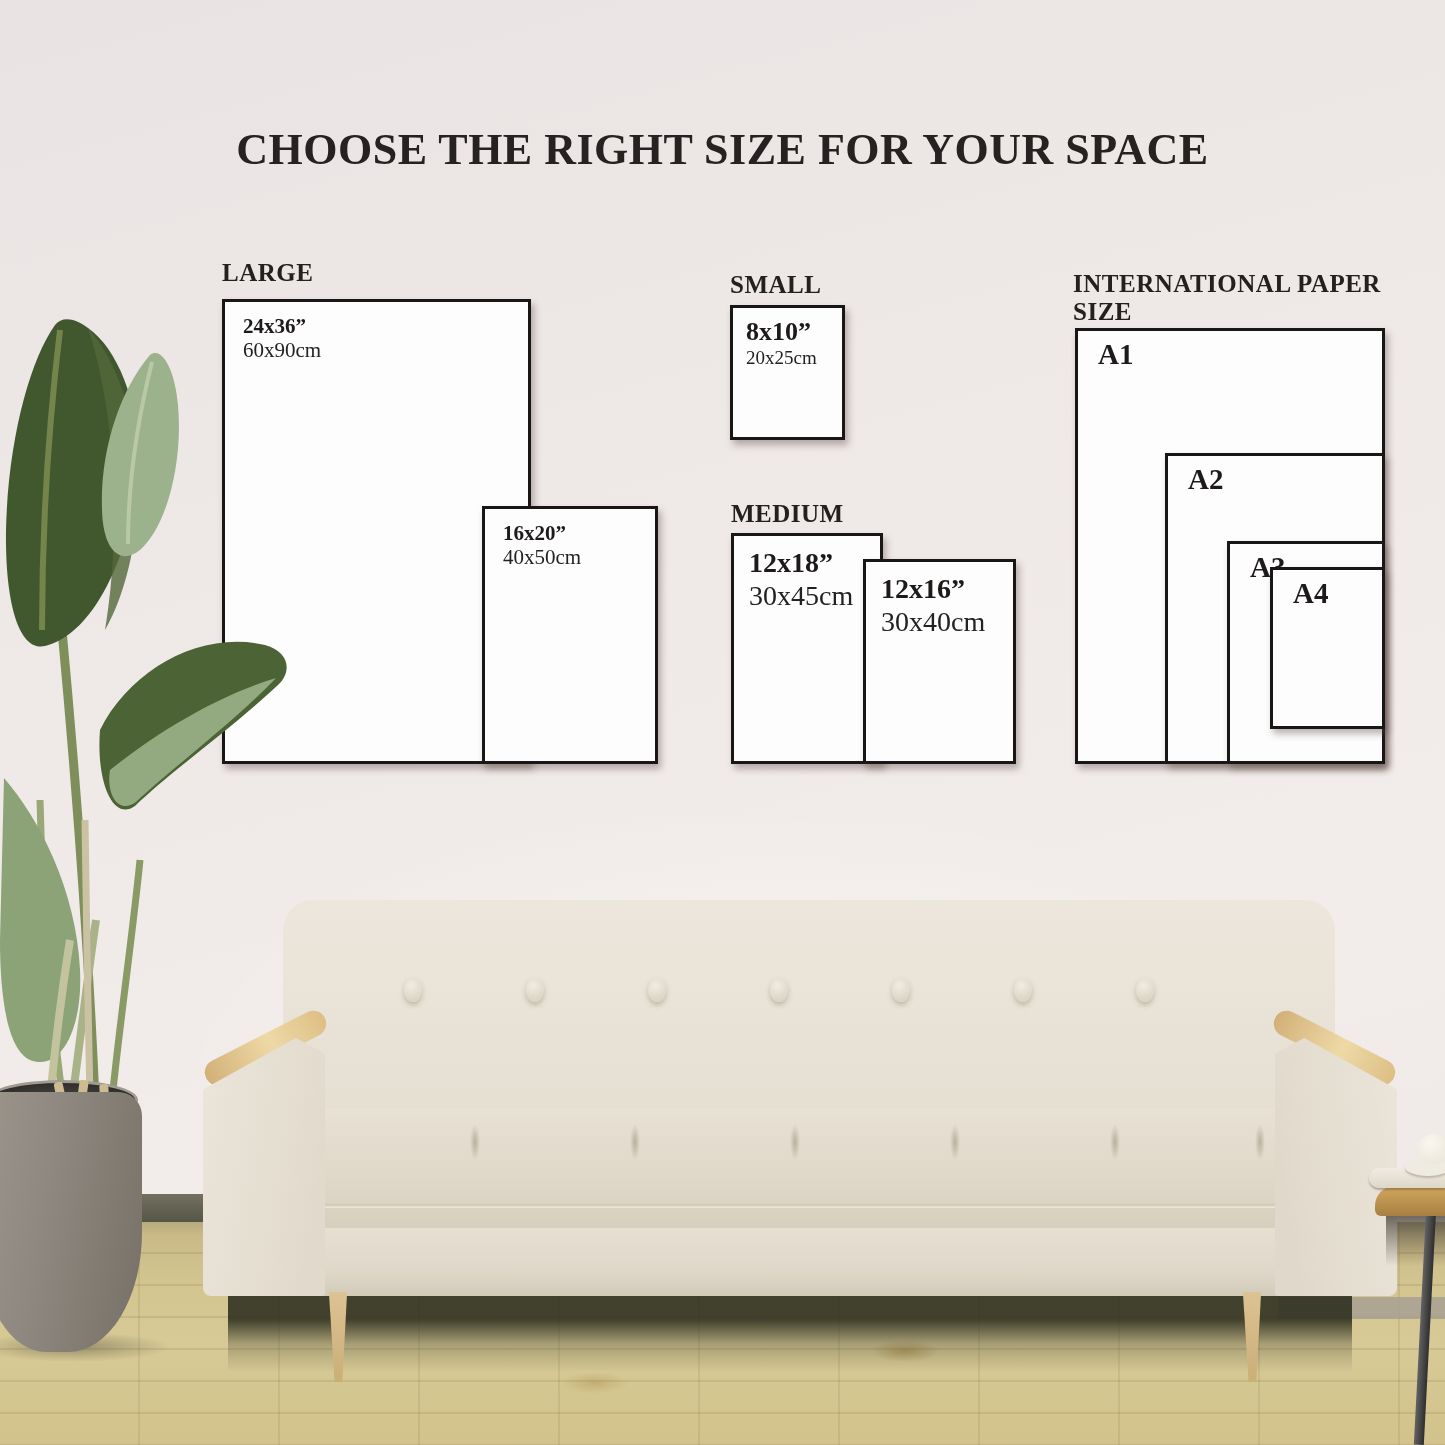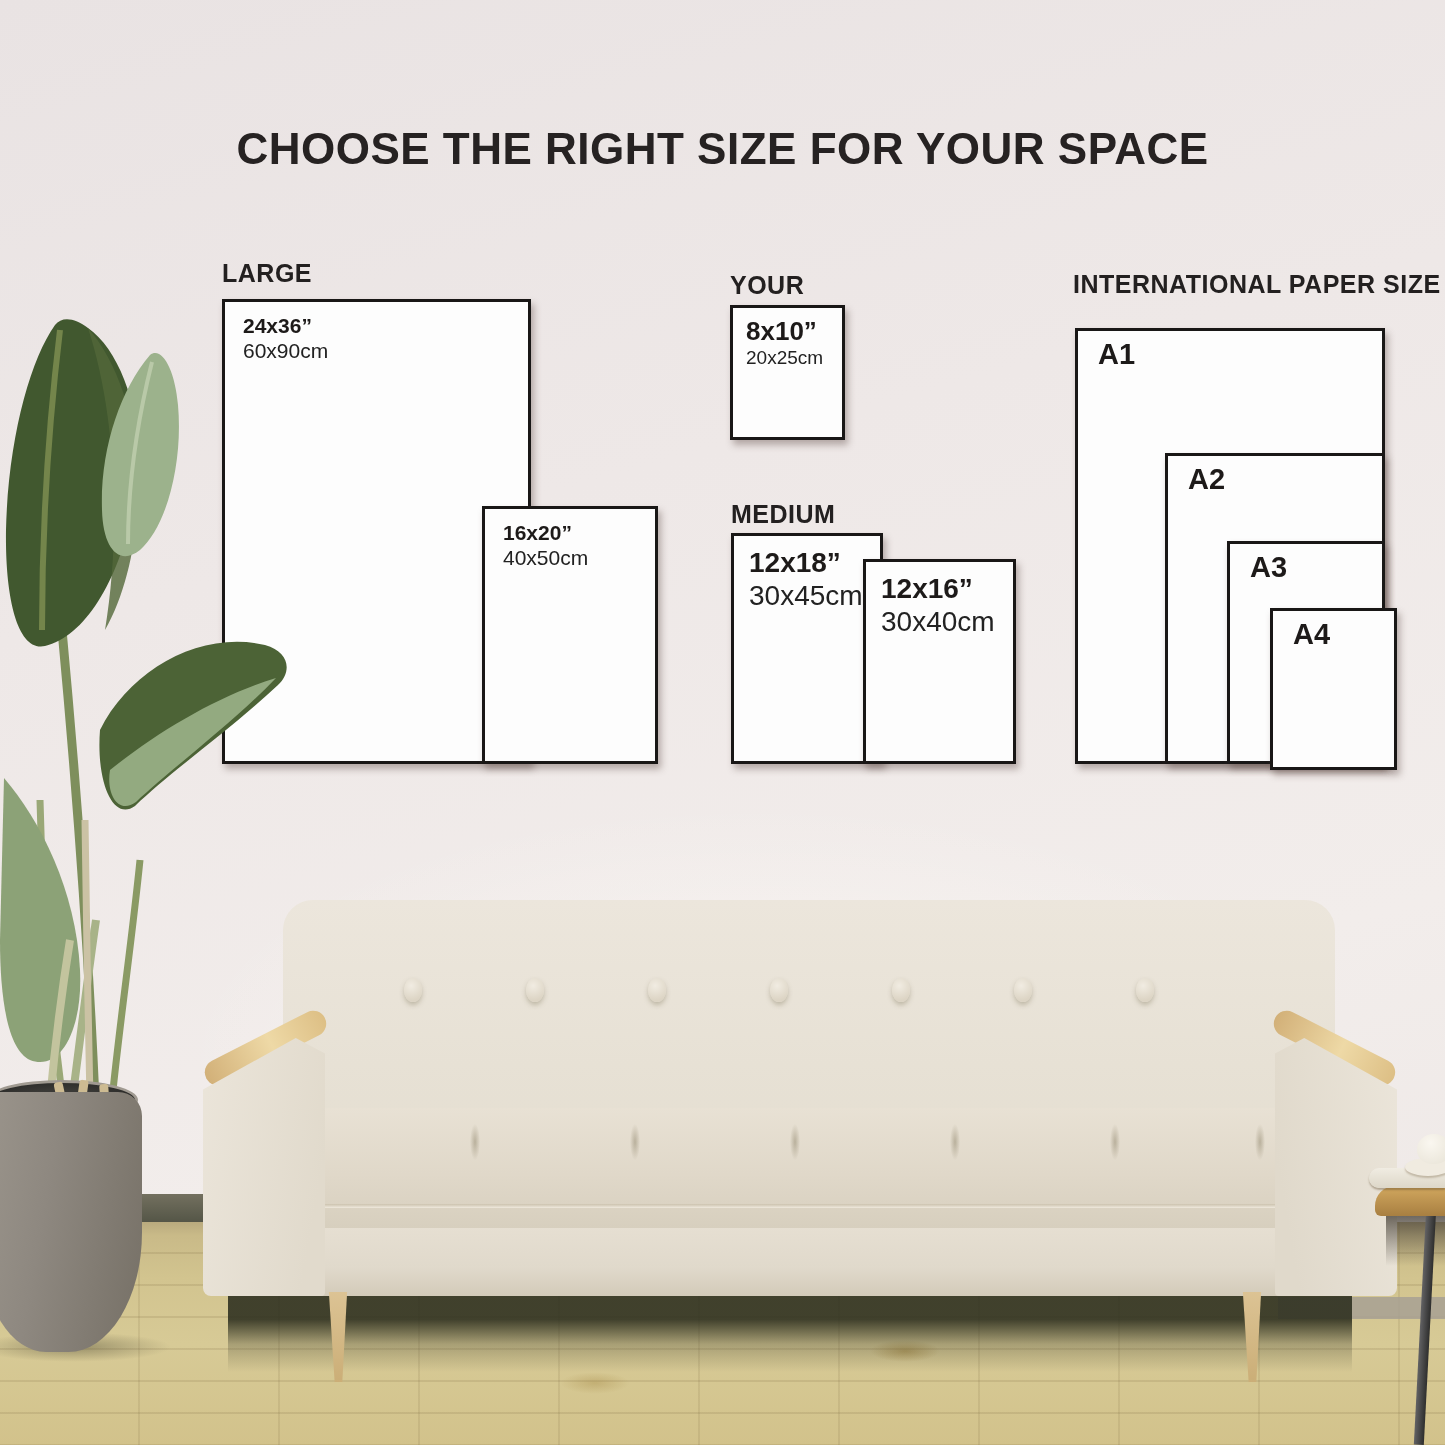--- a/index.html
+++ b/index.html
@@ -1,17 +1,17 @@
 <!DOCTYPE html>
 <html><head>
 <meta charset="utf-8">
 <style>
   html,body{margin:0;padding:0}
   #stage{position:relative;width:1445px;height:1445px;overflow:hidden;
-         font-family:Liberation Sans, sans-serif;background:#efe9e8}
+         font-family:Liberation Serif, serif;background:#efe9e8}
   #stage *{box-sizing:border-box}
 
   
   .wall{position:absolute;inset:0;
         background:linear-gradient(165deg,#e9e3e3 0%,#eee8e7 35%,#f2edeb 70%,#ede7e5 100%)}
   .wall-glow{position:absolute;left:170px;top:800px;width:1180px;height:470px;
         background:radial-gradient(ellipse at 50% 55%,rgba(255,252,248,.55),rgba(255,252,248,0) 70%)}
   .floor{position:absolute;left:0;top:1222px;width:1445px;height:223px;
         background:
          repeating-linear-gradient(90deg,rgba(255,255,255,0) 0 138px,rgba(115,95,55,.13) 138px 140px),
@@ -99,21 +99,21 @@
 
   .b-2436{left:222px;top:299px;width:309px;height:465px}
   .b-1824{left:343px;top:455px;width:232px;height:309px}
   .b-1620{left:482px;top:506px;width:176px;height:258px}
   .b-810 {left:730px;top:305px;width:115px;height:135px}
   .b-1218{left:731px;top:533px;width:152px;height:231px}
   .b-1216{left:863px;top:559px;width:153px;height:205px}
   .b-a1{left:1075px;top:328px;width:310px;height:436px}
   .b-a2{left:1165px;top:453px;width:220px;height:311px}
   .b-a3{left:1227px;top:541px;width:158px;height:223px}
-  .b-a4{left:1270px;top:608px;width:127px;height:162px}
+  .b-a4{left:1270px;top:567px;width:115px;height:162px}
 
   .lab-large{left:222px;top:259px}
   .lab-small{left:730px;top:271px}
   .lab-medium{left:731px;top:500px}
   .lab-intl{left:1073px;top:270px}
 </style>
 </head>
 <body>
 
 <div id="stage">
@@ -131,21 +131,21 @@
   <div class="grp-label lab-large">LARGE</div>
   <div class="szbox b-2436 pad-lg">
     <div class="t-in">24x36”</div>
     <div class="t-cm">60x90cm</div>
   </div>
   <div class="szbox b-1620 pad-lg">
     <div class="t-in">16x20”</div>
     <div class="t-cm">40x50cm</div>
   </div>
 
-  <div class="grp-label lab-small">YOUR</div>
+  <div class="grp-label lab-small">SMALL</div>
   <div class="szbox b-810 pad-sm">
     <div class="t-in">8x10”</div>
     <div class="t-cm">20x25cm</div>
   </div>
 
   <div class="grp-label lab-medium">MEDIUM</div>
   <div class="szbox b-1218 pad-md">
     <div class="t-in">12x18”</div>
     <div class="t-cm">30x45cm</div>
   </div>

